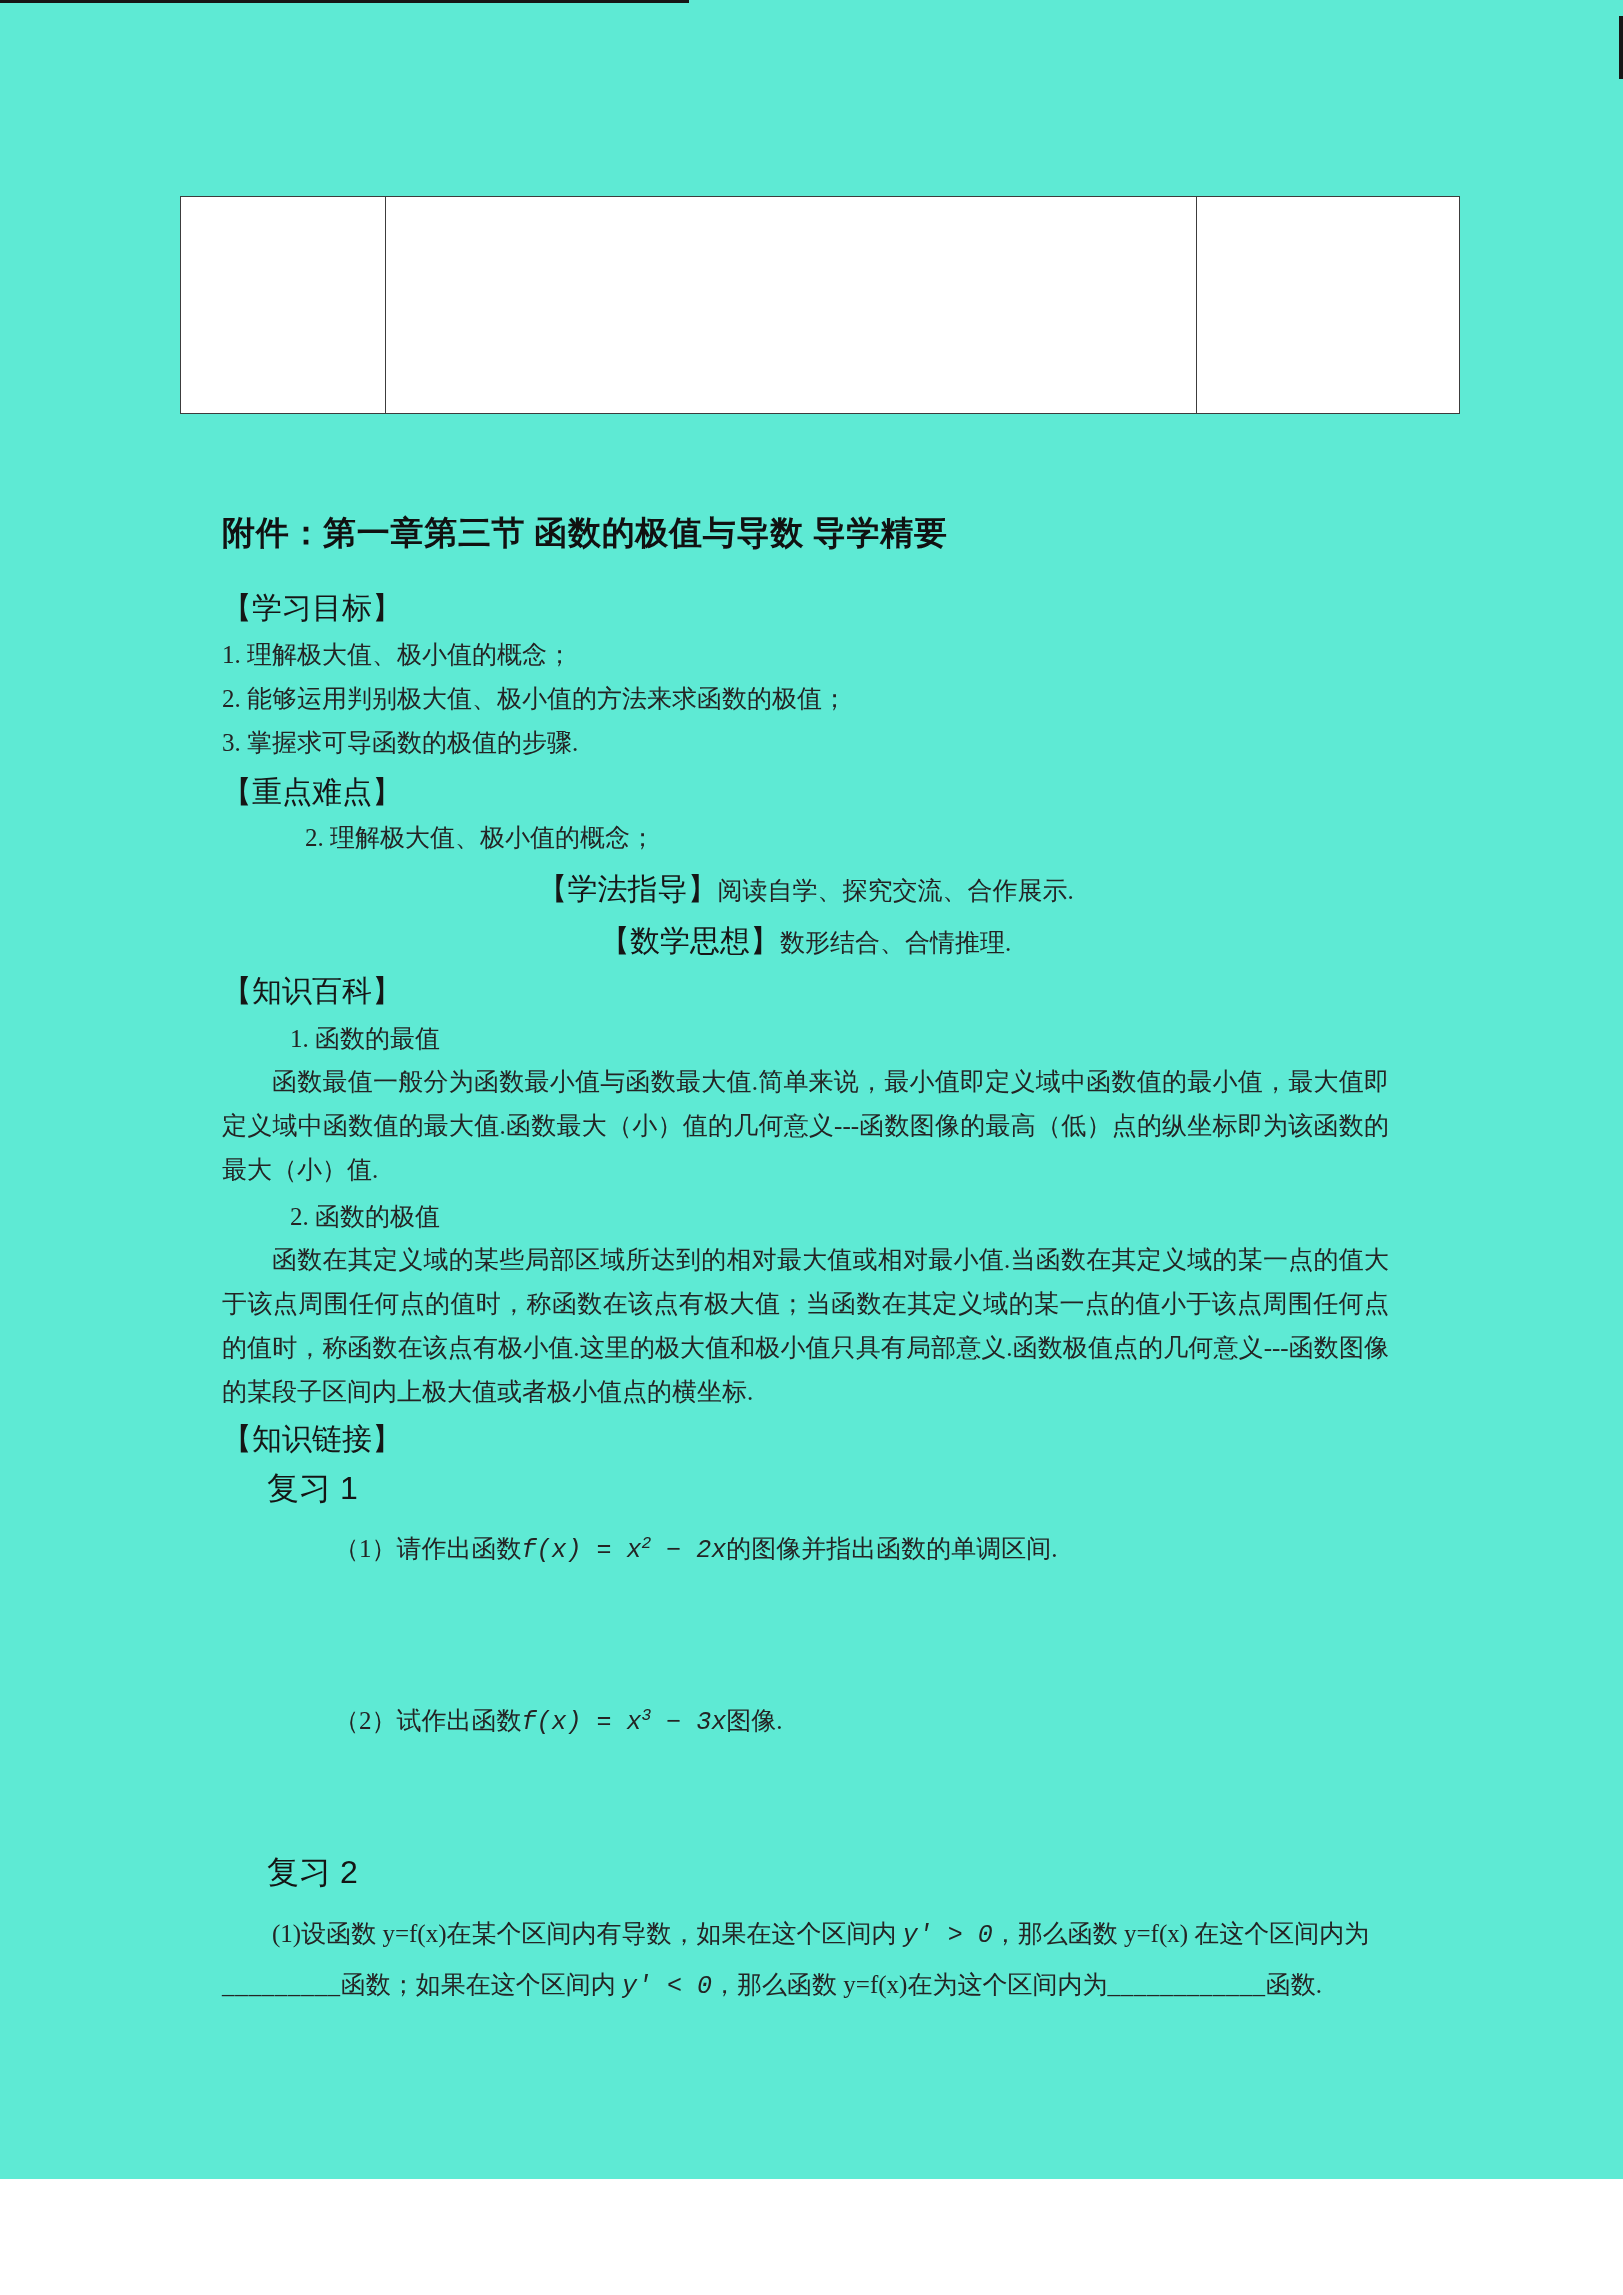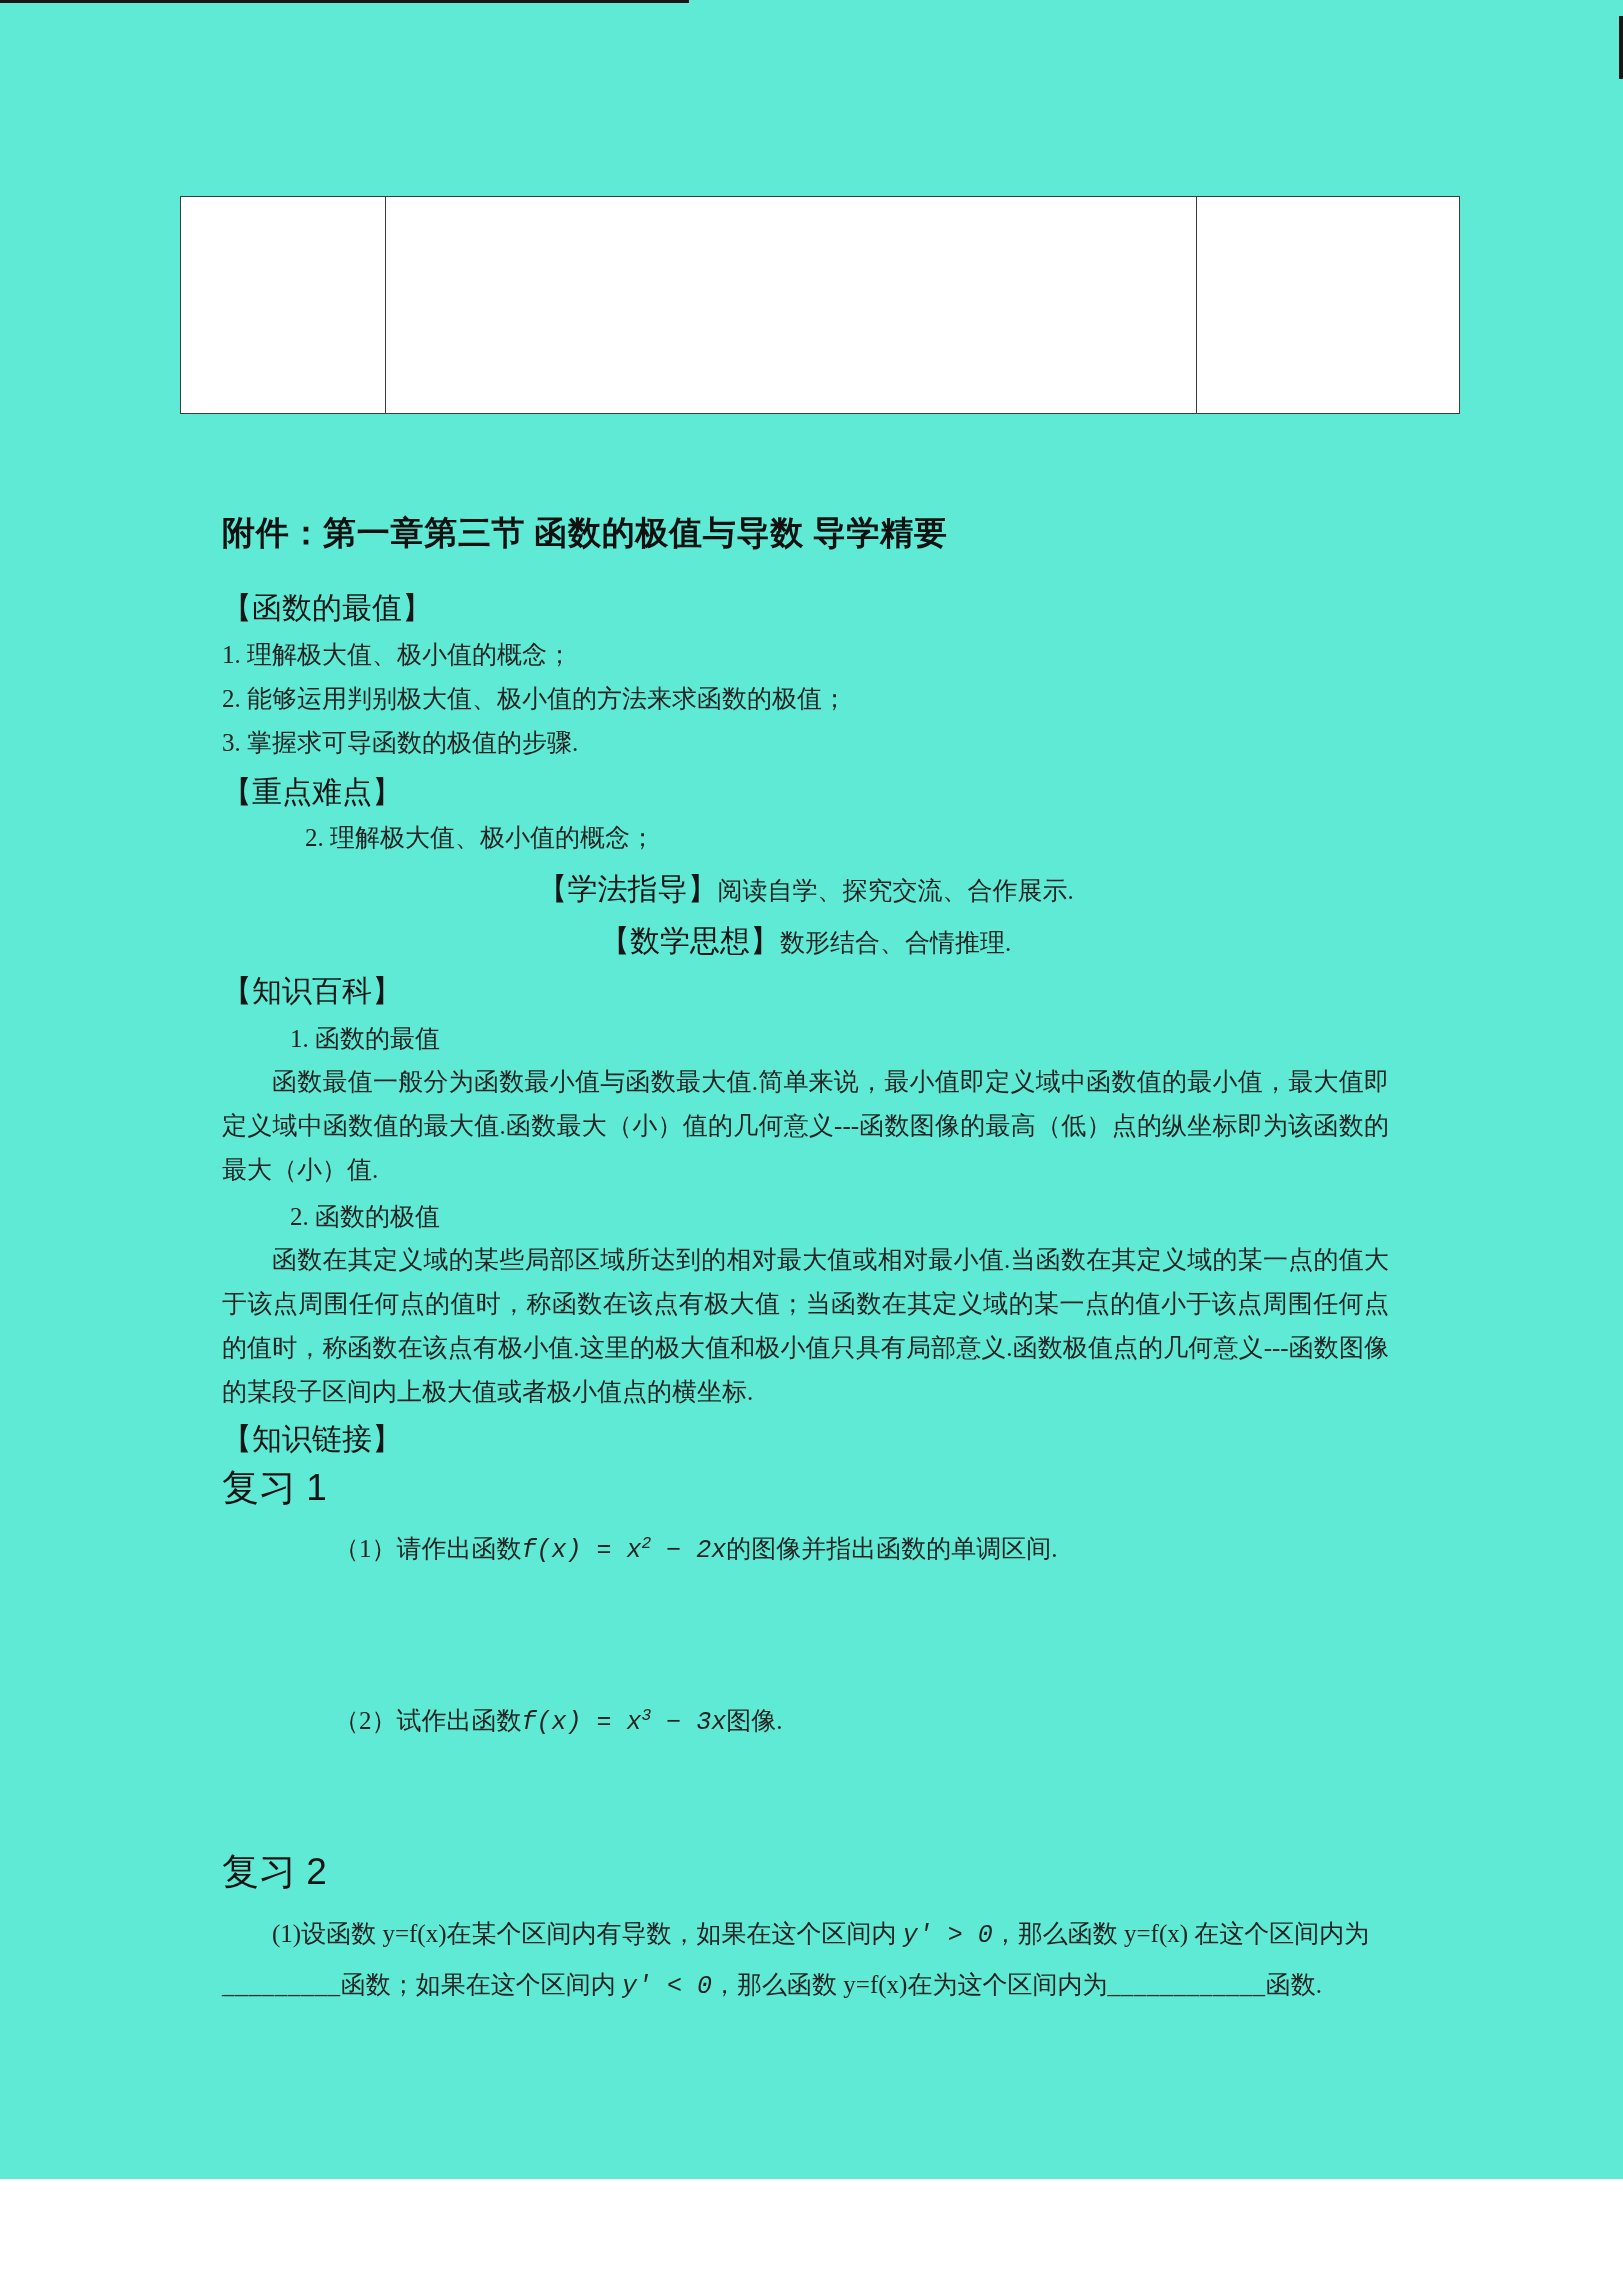--- a/index.html
+++ b/index.html
@@ -94,25 +94,26 @@
     margin: 0;
     font-size: 25px;
     line-height: 44px;
     text-indent: 2em;
     text-align: justify;
     color: #242424;
   }
 
   .review-h {
     margin-top: 11px;
-    font-size: 37px;
+    font-size: 32px;
     line-height: 38px;
     font-family: "Liberation Sans", sans-serif;
     font-weight: normal;
     color: #141414;
+    margin-left: 45px;
   }
   .review-h.gap-top { margin-top: 108px; }
 
   .review-item {
     margin: 15px 0 0 0;
     padding-left: 112px;
     font-size: 25px;
     line-height: 44px;
     color: #242424;
   }
@@ -147,21 +148,21 @@
   <div class="top-table">
     <div class="cell c1"></div>
     <div class="cell c2"></div>
     <div class="cell c3"></div>
   </div>
 
   <div class="content">
 
     <h1 class="doc-title">附件：第一章第三节 函数的极值与导数 导学精要</h1>
 
-    <div class="sec-h">【函数的最值】</div>
+    <div class="sec-h">【学习目标】</div>
     <div class="list">
       <div class="li">1. 理解极大值、极小值的概念；</div>
       <div class="li">2. 能够运用判别极大值、极小值的方法来求函数的极值；</div>
       <div class="li">3. 掌握求可导函数的极值的步骤.</div>
     </div>
 
     <div class="sec-h" style="margin-top:8.2px;">【重点难点】</div>
     <div class="list">
       <div class="li indent2">2. 理解极大值、极小值的概念；</div>
     </div>

